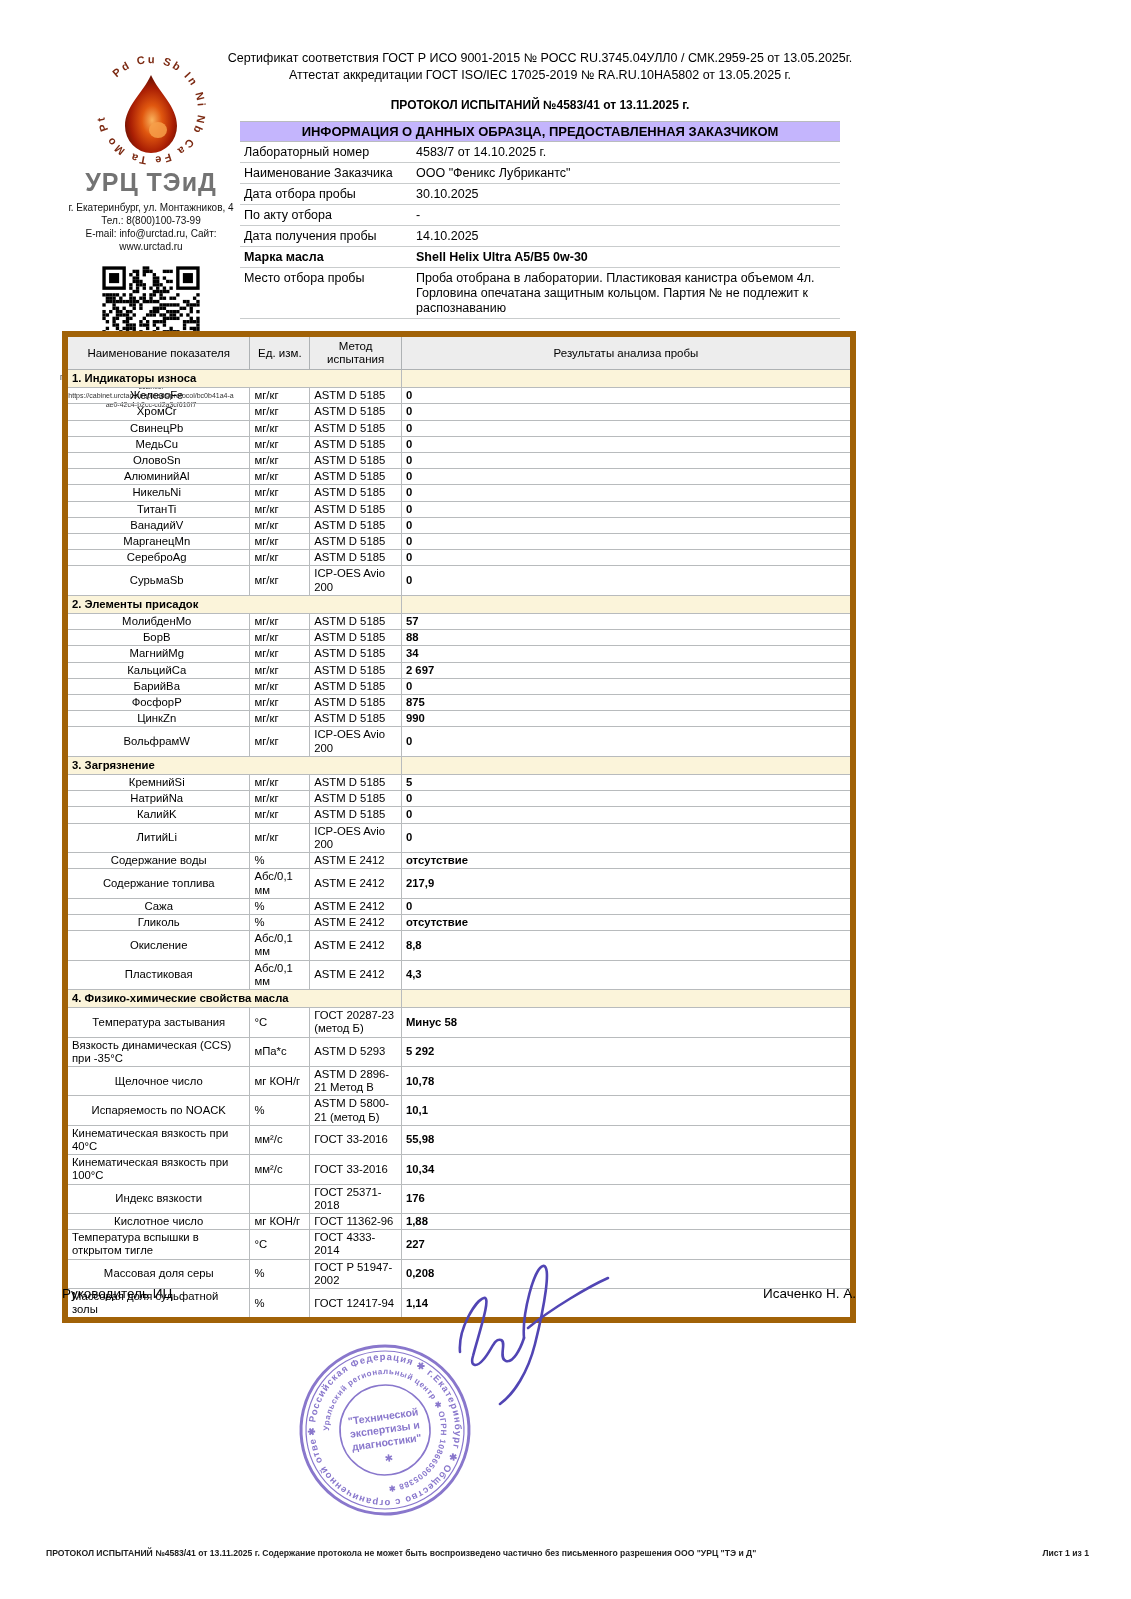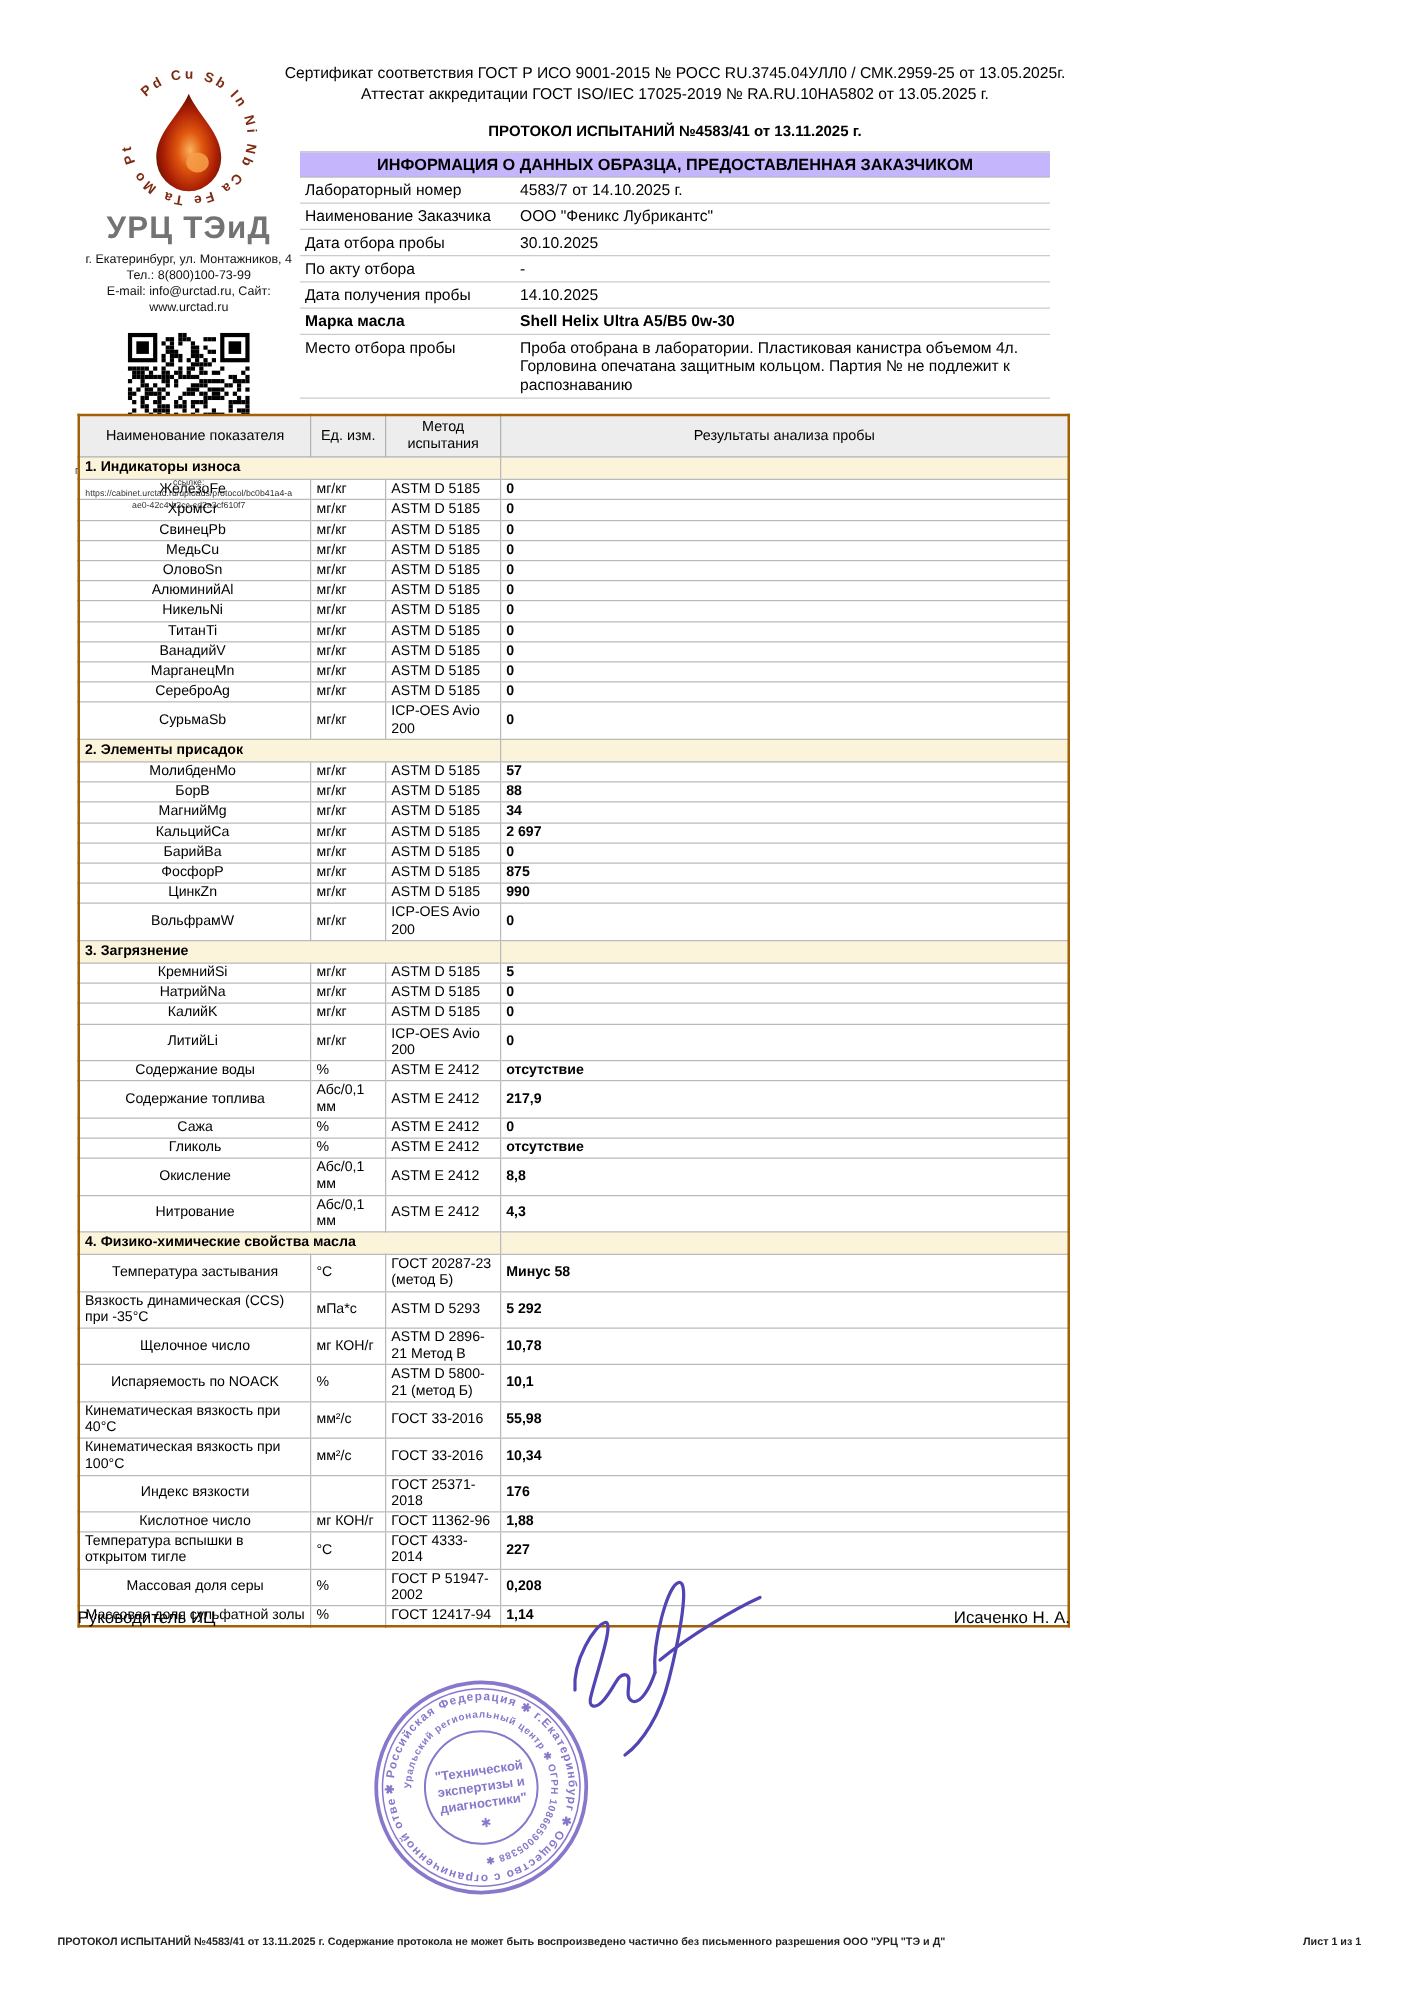--- a/index.html
+++ b/index.html
@@ -22,21 +22,21 @@
 
   
   .info-table { width:600px; border-collapse:collapse; margin-top:9px; font-size:12.5px; }
   .info-table .hdr td { background:#c4b5fd; font-weight:bold; text-align:center; font-size:13px; padding:2px 2px; border-top:1px solid #b9bcbe; border-bottom:1px solid #b9bcbe; }
   .info-table td { padding:2.5px 4px 2.5px 4px; border-bottom:1px solid #c9cccd; vertical-align:top; line-height:15px; }
   .info-table td.lbl { width:172px; }
   .info-table tr.bold td { font-weight:bold; }
 
   
   .res-wrap { position:absolute; left:62px; top:331px; width:794px; }
-  .res-table { width:794px; border-collapse:collapse; font-size:11.3px; border:2px solid #a16207; }
+  .res-table { width:794px; border-collapse:collapse; font-size:11.3px; border:6px solid #a16207; }
   .res-table th { background:#ededed; font-weight:normal; text-align:center; border:1px solid #aeb2b4; padding:3px 2px; font-size:11.5px; line-height:13px; }
   .res-table td { border:1px solid #b8bbbd; padding:1px 4px; line-height:13.2px; vertical-align:middle; }
   .res-table tr.section td { background:#fbf4da; font-weight:bold; padding:2px 4px; }
   .c-name { width:186px; }
   .c-unit { width:60px; }
   .c-meth { width:92px; }
   .c-res  { width:456px; }
   .name-cell { display:flex; justify-content:center; }
   .name-cell .sym { padding-right:4px; }
   .res-val { font-weight:bold; }
@@ -790,21 +790,21 @@
                 <span>Окисление</span>
               </div>
             </td>
             <td class="c-unit">Абс/0,1 мм</td>
             <td class="c-meth">ASTM E 2412</td>
             <td class="c-res"><span class="res-val">8,8</span></td>
           </tr>
           <tr>
             <td class="c-name">
               <div class="name-cell">
-                <span>Нитрование</span>
+                <span>Пластиковая</span>
               </div>
             </td>
             <td class="c-unit">Абс/0,1 мм</td>
             <td class="c-meth">ASTM E 2412</td>
             <td class="c-res"><span class="res-val">4,3</span></td>
           </tr>
           <tr class="section">
             <td colspan="3">4. Физико-химические свойства масла</td>
             <td></td>
           </tr>

